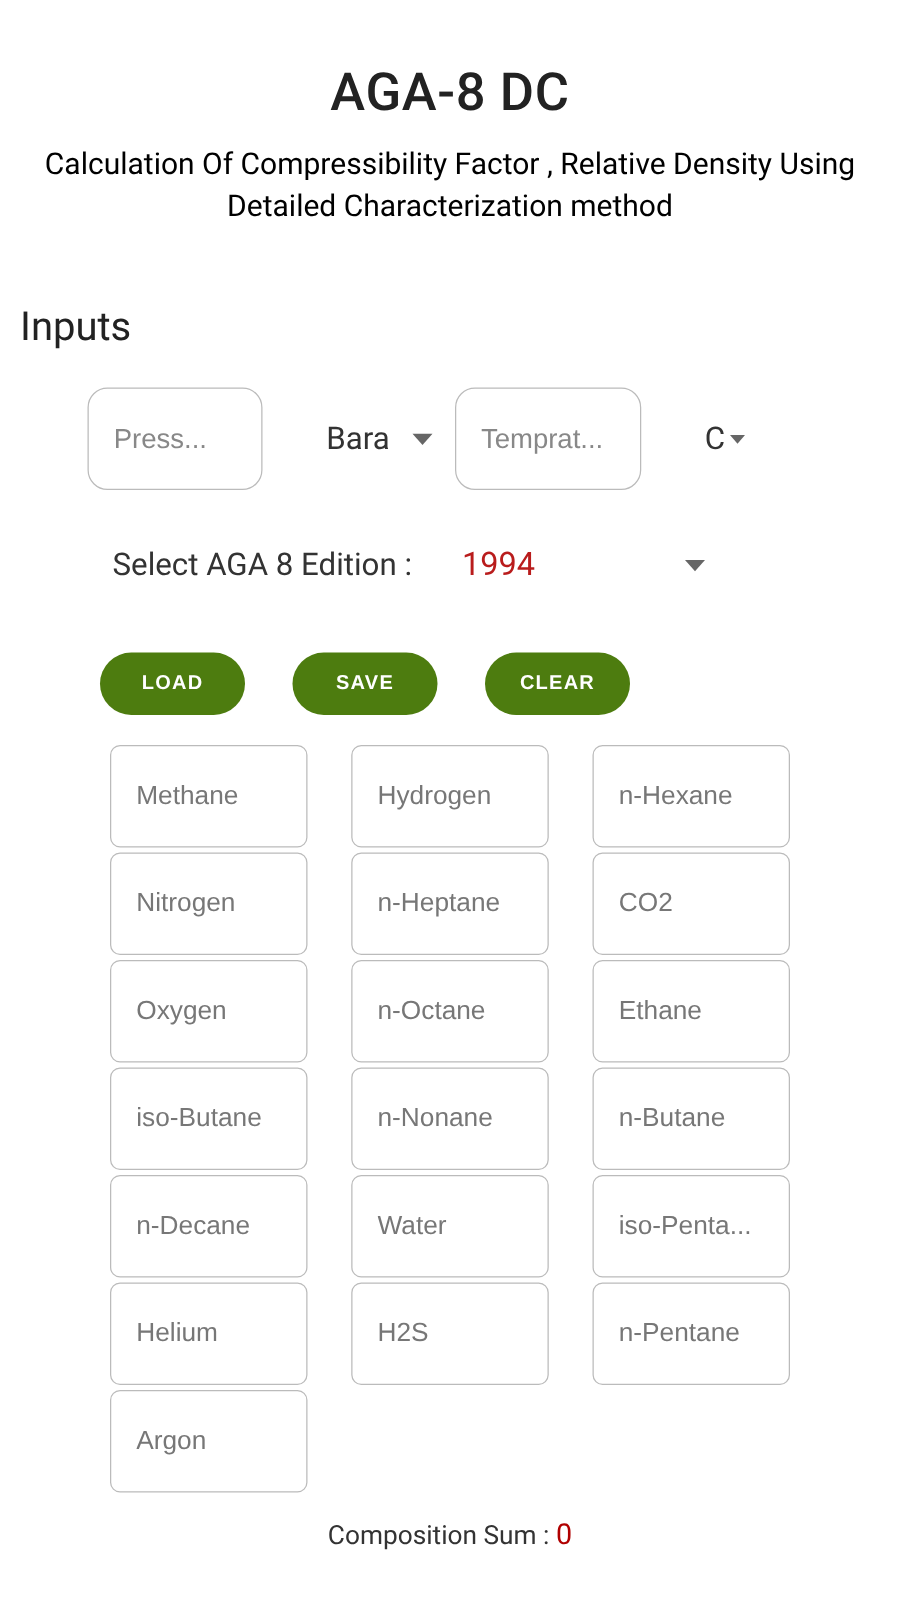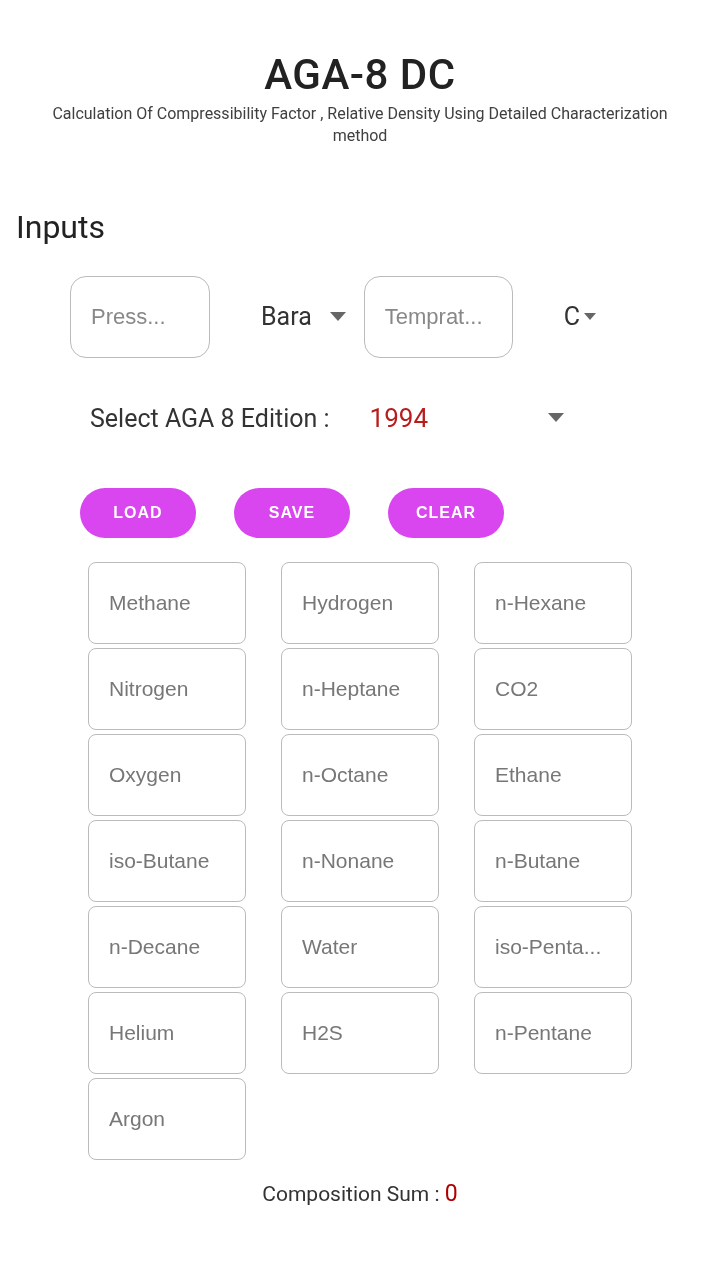--- a/index.html
+++ b/index.html
@@ -15,23 +15,23 @@
     text-align: center;
     padding: 50px 30px 20px 30px;
   }
   .title {
     font-size: 42px;
     font-weight: 500;
     color: #222;
     letter-spacing: 0.5px;
   }
   .subtitle {
-    font-size: 16px;
-    color: #404040;
-    margin-top: 4px;
+    font-size: 24px;
+    color: #000000;
+    margin-top: 16px;
     line-height: 1.4;
   }
   .section-heading {
     font-size: 32px;
     font-weight: 400;
     color: #222;
     padding: 40px 0 0 16px;
   }
   .inputs-row {
     display: flex;
@@ -102,21 +102,21 @@
     padding: 55px 0 0 80px;
     gap: 38px;
   }
   .composition-label {
     font-size: 26px;
     color: #888;
     flex-shrink: 0;
     margin-right: 20px;
   }
   .pill-btn {
-    background: #d946ef;
+    background: #4d7c0f;
     color: #fff;
     border: none;
     border-radius: 26px;
     height: 50px;
     width: 116px;
     font-size: 16px;
     font-weight: 600;
     letter-spacing: 1px;
     cursor: pointer;
     flex-shrink: 0;

